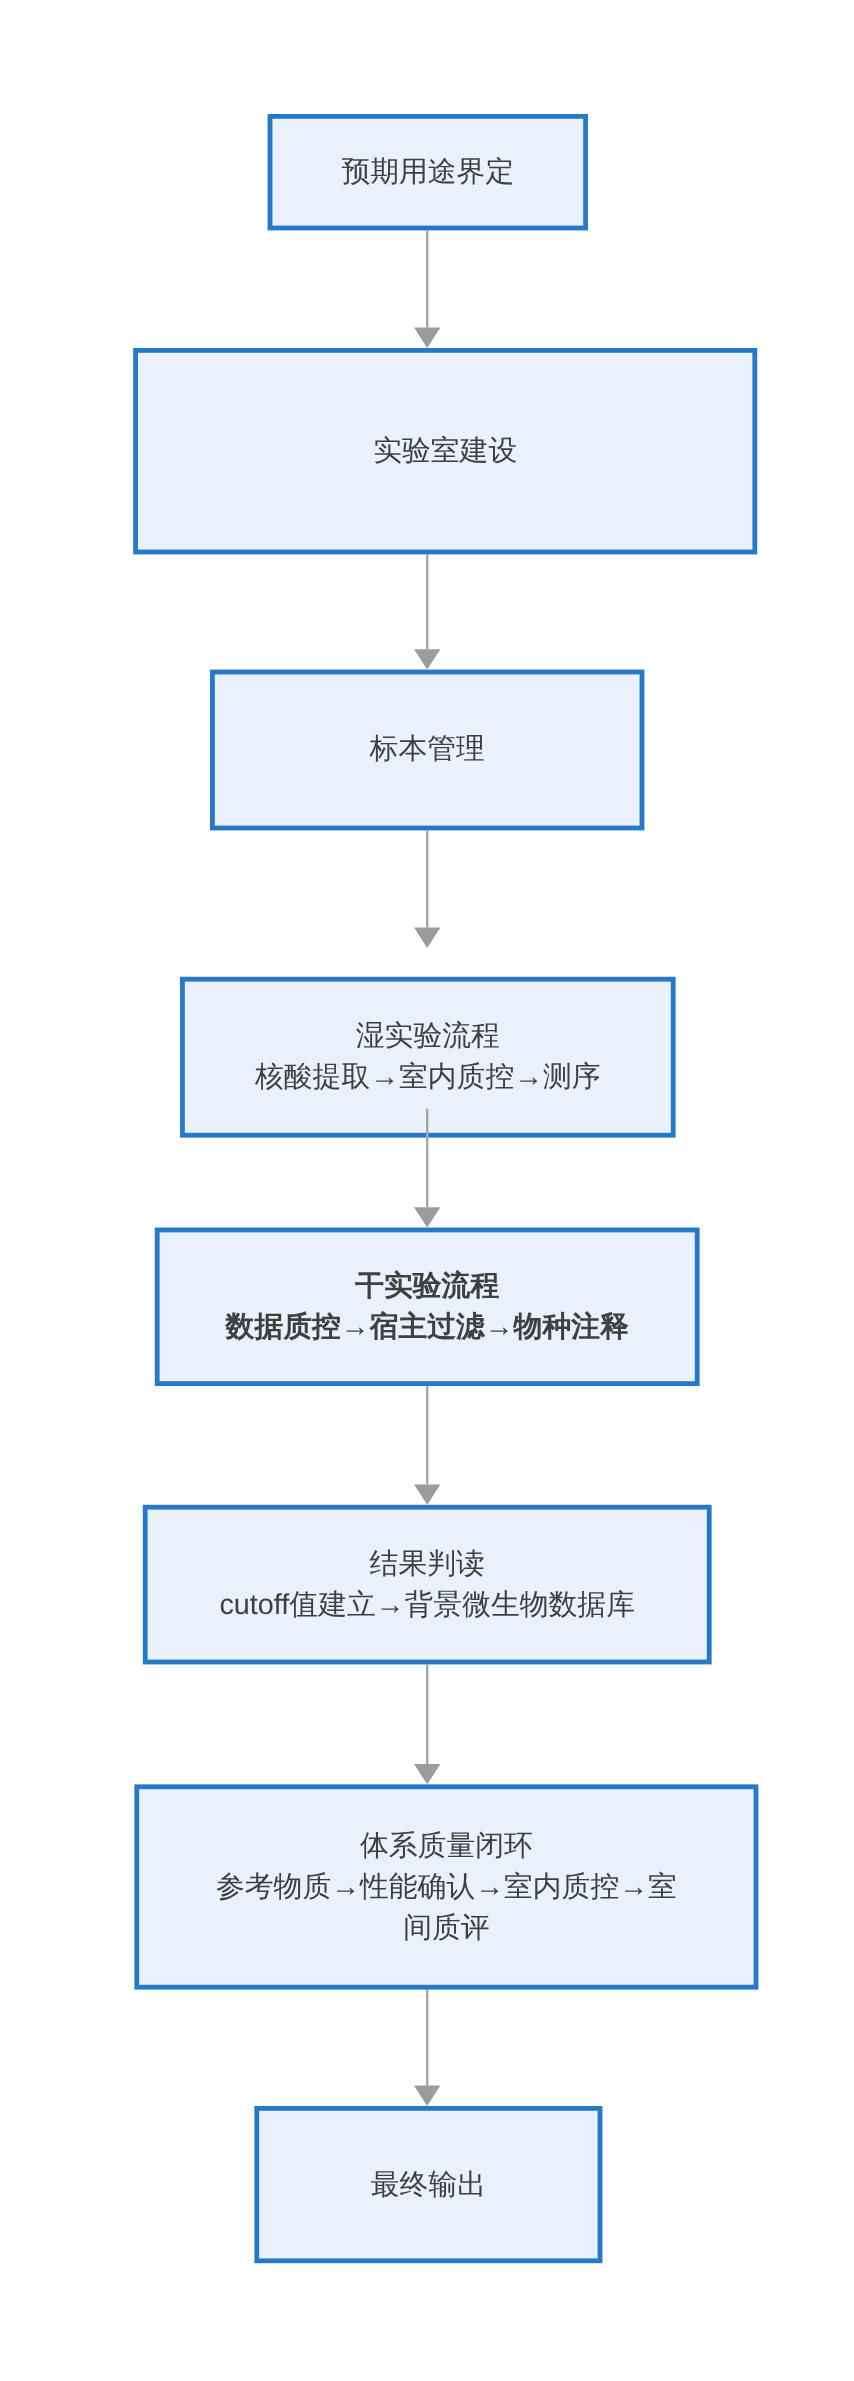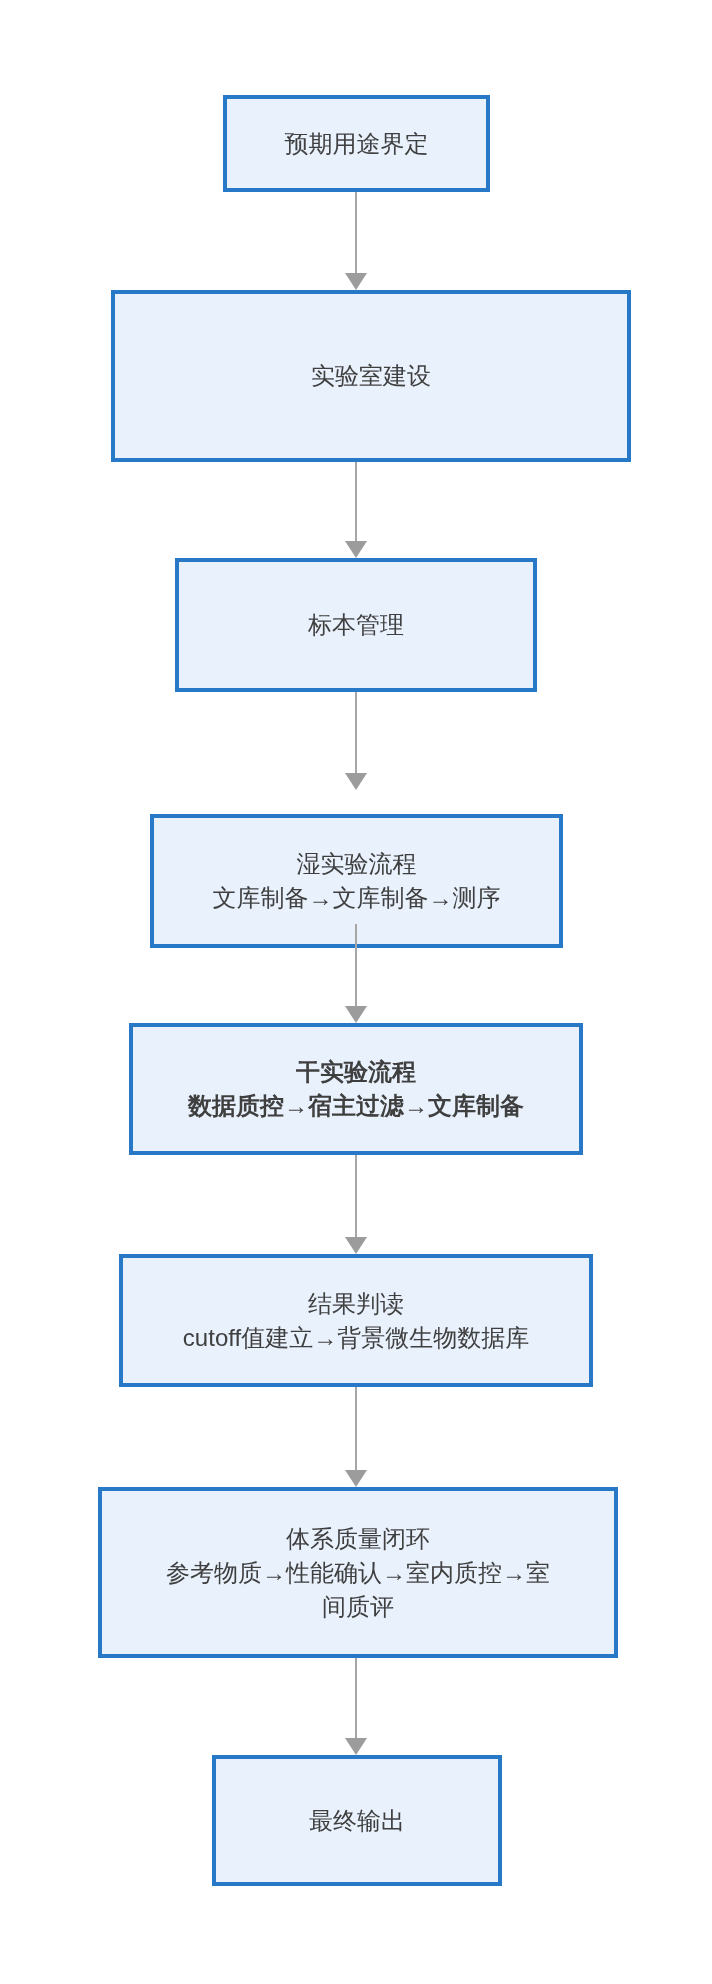--- a/index.html
+++ b/index.html
@@ -72,34 +72,34 @@
   <div class="node" style="left:97px; top:290px; width:520px; height:172px;margin-left:14px;">
     <span class="node-title">实验室建设</span>
   </div>
 
   <div class="node" style="left:175px; top:558px; width:362px; height:134px;">
     <span class="node-title">标本管理</span>
   </div>
 
   <div class="node" style="left:150px; top:790px; width:413px; height:134px;margin-top:24px;">
     <span class="node-title">湿实验流程</span>
-    <span class="node-subtitle">文库制备→文库制备→测序</span>
+    <span class="node-subtitle">核酸提取→室内质控→测序</span>
   </div>
 
   <div class="node" style="left:129px; top:1023px; width:454px; height:132px;font-weight:bold;">
     <span class="node-title">干实验流程</span>
-    <span class="node-subtitle">数据质控→宿主过滤→文库制备</span>
+    <span class="node-subtitle">数据质控→宿主过滤→物种注释</span>
   </div>
 
   <div class="node" style="left:119px; top:1254px; width:474px; height:133px;text-align:center;">
     <span class="node-title">结果判读</span>
     <span class="node-subtitle">cutoff值建立→背景微生物数据库</span>
   </div>
 
-  <div class="node" style="left:98px; top:1487px; width:520px; height:171px;">
+  <div class="node" style="left:112px; top:1487px; width:520px; height:171px;">
     <span class="node-title">体系质量闭环</span>
     <span class="node-subtitle">参考物质→性能确认→室内质控→室
 间质评</span>
   </div>
 
   <div class="node" style="left:212px; top:1755px; width:290px; height:131px;">
     <span class="node-title">最终输出</span>
   </div>
 
   <div class="arrow" style="left:356px; top:192px; height:98px;">

